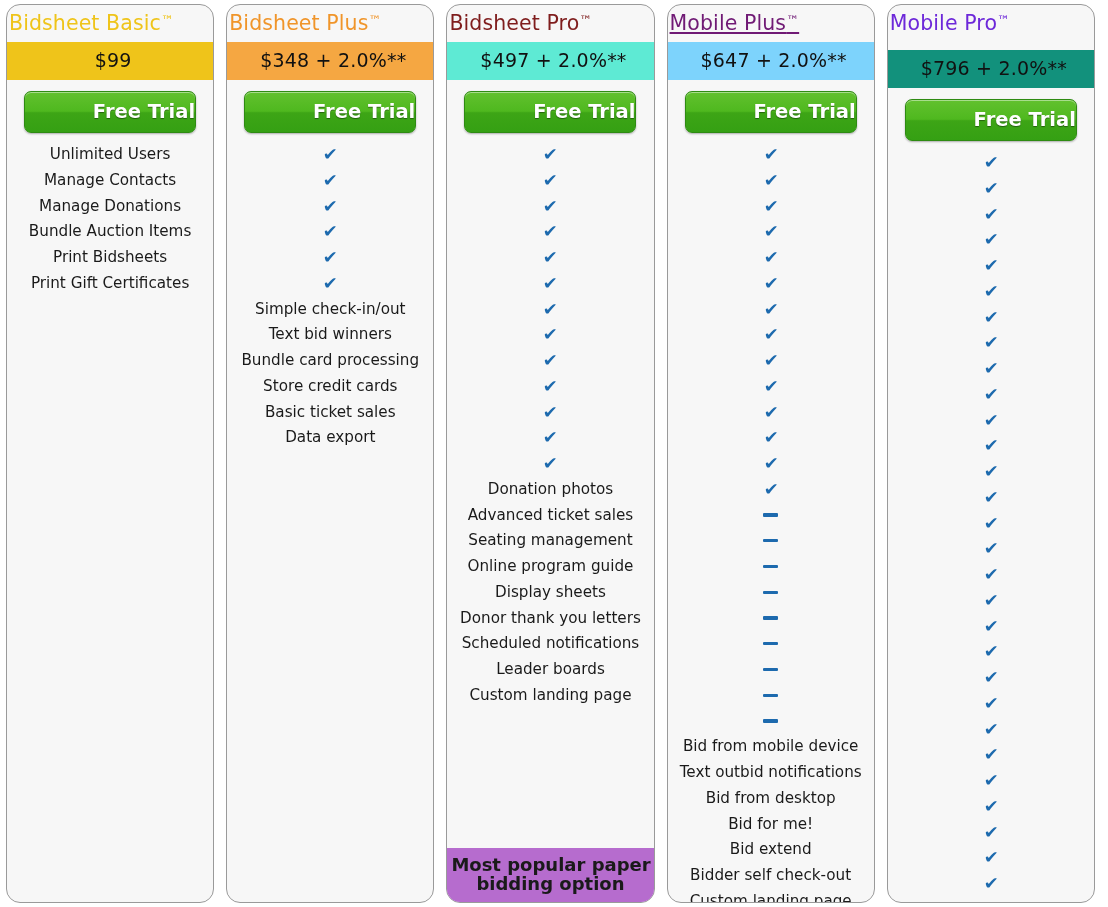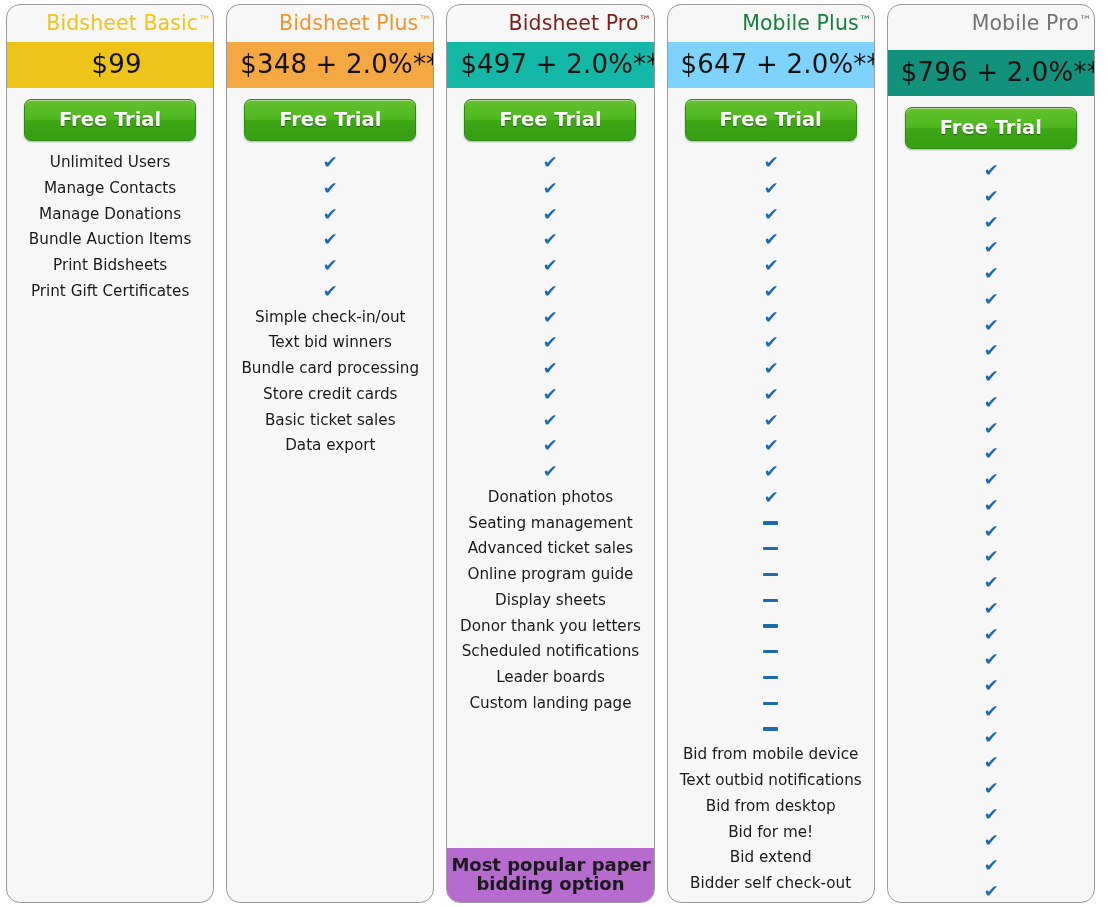--- a/index.html
+++ b/index.html
@@ -42,49 +42,49 @@
     overflow: hidden;
     box-sizing: border-box;
   }
   .card-inner {
     position: absolute;
     left: 0; right: 0; top: 0; bottom: 0;
     display: flex;
     flex-direction: column;
   }
   .plan-name {
-    text-align: right;
+    text-align: left;
     font-size: 20.5px;
     padding: 6px 2px 7px 2px;
     letter-spacing: 0.1px;
     white-space: nowrap;
   }
   .plan-name .tm {
     font-size: 13px;
     vertical-align: 0.42em;
     letter-spacing: 0;
   }
   .price-bar {
     text-align: center;
-    font-size: 26px;
+    font-size: 19px;
     color: #111111;
-    padding: 7px 0 9px 13px;
+    padding: 7px 0 9px 6px;
     white-space: nowrap;
     letter-spacing: 0.2px;
   }
   .trial-wrap {
     display: flex;
     justify-content: center;
     padding-top: 11px;
     padding-bottom: 7px;
   }
   .trial-btn {
     display: inline-block;
     width: 172px;
-    text-align: center;
+    text-align: right;
     font-size: 19.5px;
     font-weight: bold;
     color: #ffffff;
     text-shadow: 0 1px 1px rgba(0,0,0,0.42);
     padding: 8px 0 9px 0;
     border-radius: 7px;
     border: 1px solid #2e8b12;
     background: linear-gradient(to bottom, #62c12e 0%, #4fb81f 48%, #3da516 52%, #35a013 100%);
     box-shadow: inset 0 1px 0 rgba(255,255,255,0.45), 0 1px 2px rgba(0,0,0,0.30);
     cursor: pointer;
@@ -178,59 +178,59 @@
             <div class="row">Basic ticket sales</div>
             <div class="row">Data export</div>
           </div>
         </div>
       </div>
     </div>
     <div class="col">
       <div class="card">
         <div class="card-inner">
           <div class="plan-name" style="color: #7f1d1d;"><span>Bidsheet Pro</span><span class="tm">™</span></div>
-          <div class="price-bar" style="background: #14b8a6;">$497 + 2.0%**</div>
+          <div class="price-bar" style="background: #5eead4;">$497 + 2.0%**</div>
           <div class="trial-wrap">
             <div class="trial-btn">Free Trial</div>
           </div>
           <div class="rows">
             <div class="row icon-row"><span class="check">✔</span></div>
             <div class="row icon-row"><span class="check">✔</span></div>
             <div class="row icon-row"><span class="check">✔</span></div>
             <div class="row icon-row"><span class="check">✔</span></div>
             <div class="row icon-row"><span class="check">✔</span></div>
             <div class="row icon-row"><span class="check">✔</span></div>
             <div class="row icon-row"><span class="check">✔</span></div>
             <div class="row icon-row"><span class="check">✔</span></div>
             <div class="row icon-row"><span class="check">✔</span></div>
             <div class="row icon-row"><span class="check">✔</span></div>
             <div class="row icon-row"><span class="check">✔</span></div>
             <div class="row icon-row"><span class="check">✔</span></div>
             <div class="row icon-row"><span class="check">✔</span></div>
             <div class="row">Donation photos</div>
+            <div class="row">Advanced ticket sales</div>
             <div class="row">Seating management</div>
-            <div class="row">Advanced ticket sales</div>
             <div class="row">Online program guide</div>
             <div class="row">Display sheets</div>
             <div class="row">Donor thank you letters</div>
             <div class="row">Scheduled notifications</div>
             <div class="row">Leader boards</div>
             <div class="row">Custom landing page</div>
           </div>
           <div class="footer-note" style="background: rgb(182, 108, 206);">
             <div>Most popular paper</div>
             <div>bidding option</div>
           </div>
         </div>
       </div>
     </div>
     <div class="col">
       <div class="card">
         <div class="card-inner">
-          <div class="plan-name" style="color: #15803d;"><span>Mobile Plus</span><span class="tm">™</span></div>
+          <div class="plan-name" style="color: #701a75; text-decoration: underline;"><span>Mobile Plus</span><span class="tm">™</span></div>
           <div class="price-bar" style="background: #7dd3fc;">$647 + 2.0%**</div>
           <div class="trial-wrap">
             <div class="trial-btn">Free Trial</div>
           </div>
           <div class="rows">
             <div class="row icon-row"><span class="check">✔</span></div>
             <div class="row icon-row"><span class="check">✔</span></div>
             <div class="row icon-row"><span class="check">✔</span></div>
             <div class="row icon-row"><span class="check">✔</span></div>
             <div class="row icon-row"><span class="check">✔</span></div>
@@ -259,21 +259,21 @@
             <div class="row">Bid extend</div>
             <div class="row">Bidder self check-out</div>
             <div class="row">Custom landing page</div>
           </div>
         </div>
       </div>
     </div>
     <div class="col">
       <div class="card">
         <div class="card-inner">
-          <div class="plan-name" style="color: #737373;"><span>Mobile Pro</span><span class="tm">™</span></div>
+          <div class="plan-name" style="color: #6d28d9;"><span>Mobile Pro</span><span class="tm">™</span></div>
           <div class="price-bar" style="background: rgb(18, 145, 124); margin-top: 8px;">$796 + 2.0%**</div>
           <div class="trial-wrap">
             <div class="trial-btn">Free Trial</div>
           </div>
           <div class="rows">
             <div class="row icon-row"><span class="check">✔</span></div>
             <div class="row icon-row"><span class="check">✔</span></div>
             <div class="row icon-row"><span class="check">✔</span></div>
             <div class="row icon-row"><span class="check">✔</span></div>
             <div class="row icon-row"><span class="check">✔</span></div>

